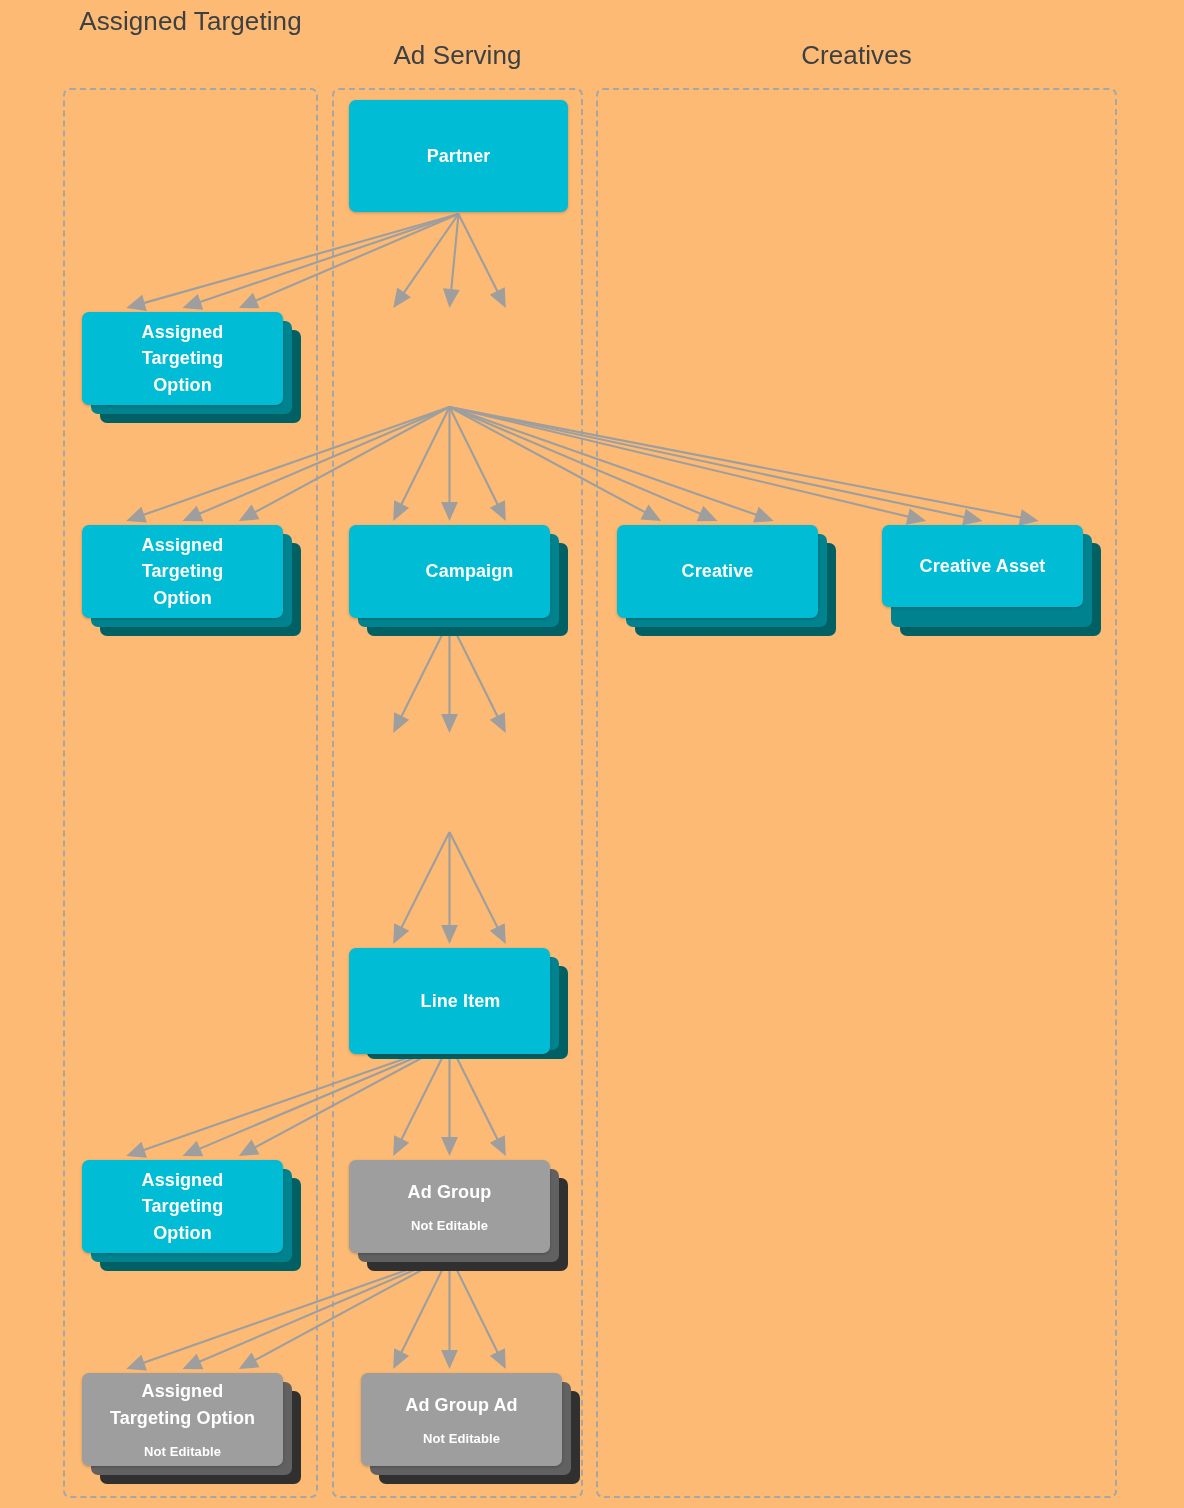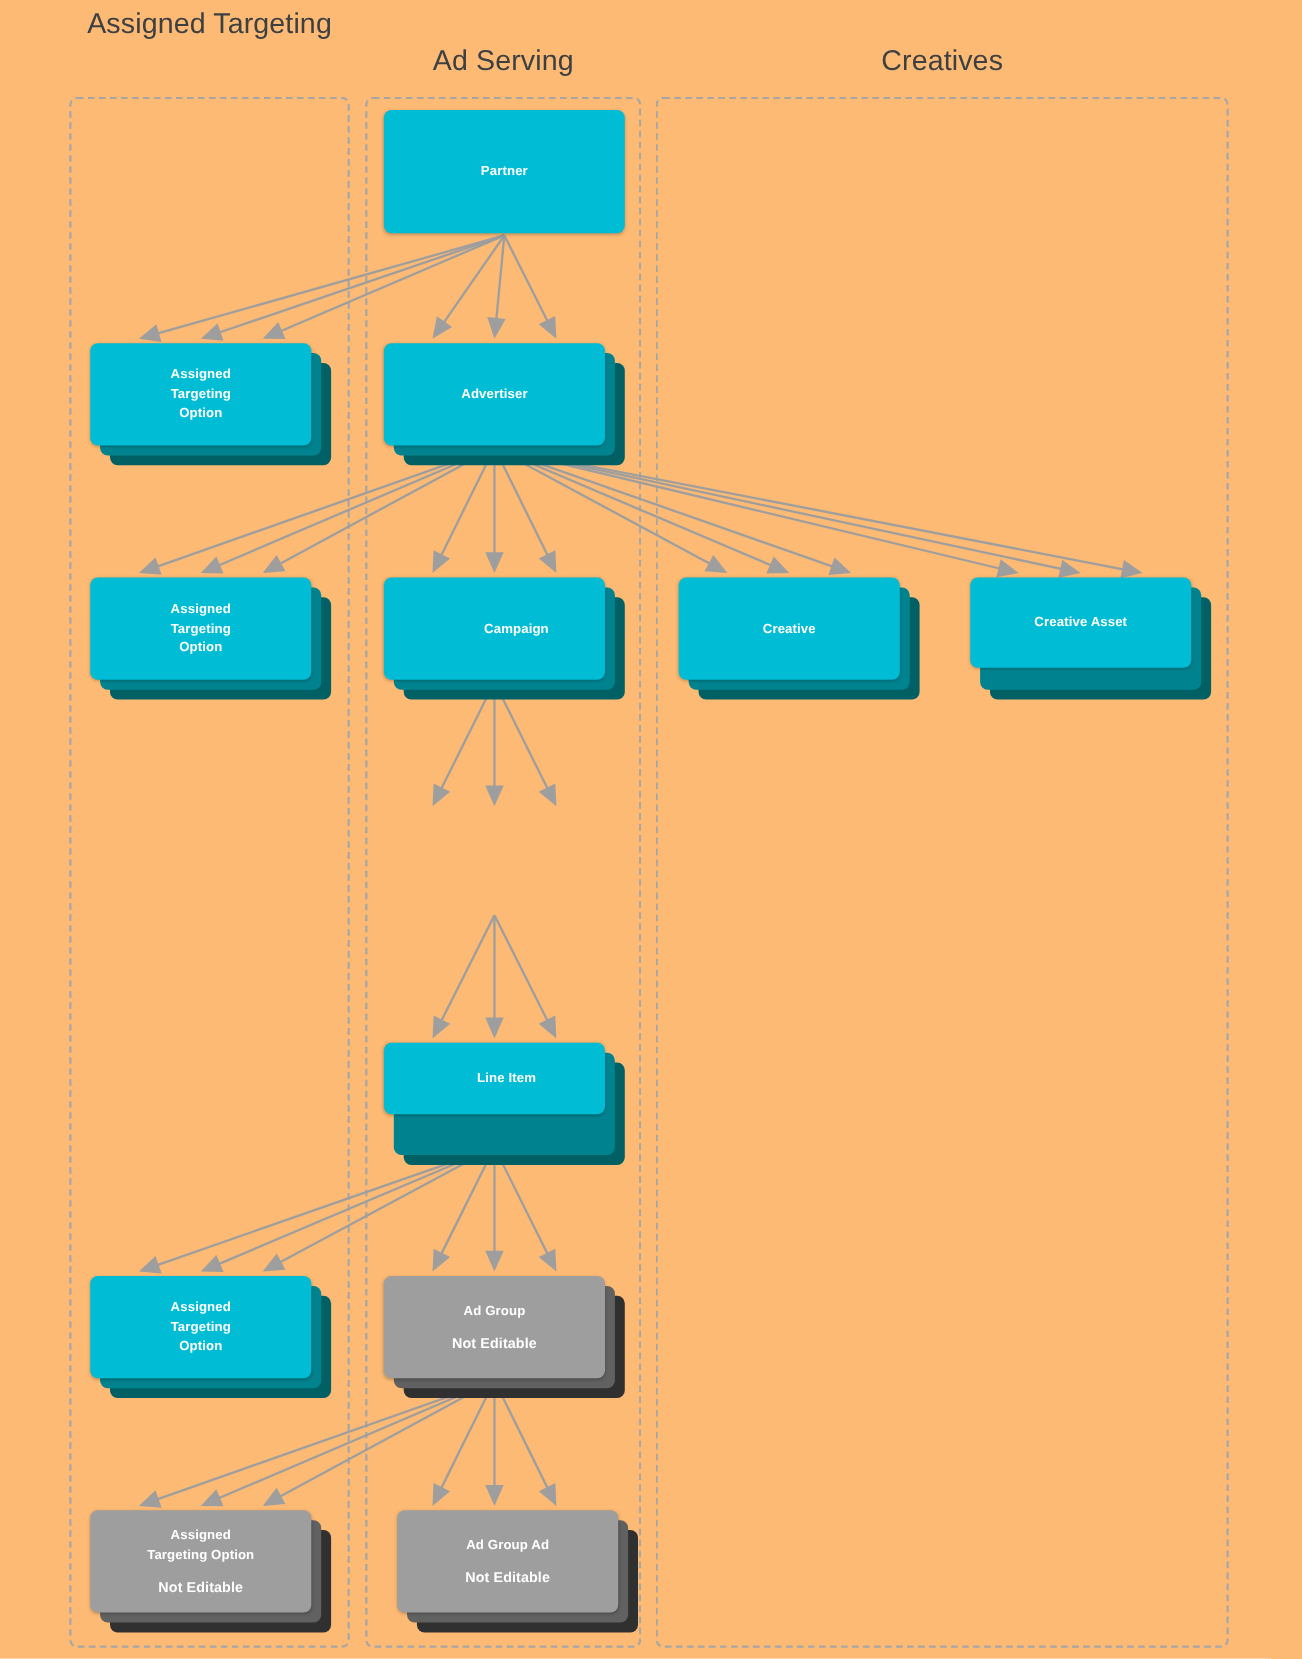--- a/index.html
+++ b/index.html
@@ -74,21 +74,21 @@
   .cyan .front   { background: #00bcd4; }
   .cyan .layer2  { background: #00838f; }
   .cyan .layer3  { background: #006064; }
   
   .gray .front   { background: #9e9e9e; }
   .gray .layer2  { background: #616161; }
   .gray .layer3  { background: #303030; }
 
   .node-title {
     color: #ffffff;
-    font-size: 12px;
+    font-size: 18px;
     font-weight: bold;
     line-height: 1.45;
     text-align: center;
     white-space: pre-line;
     letter-spacing: 0.1px;
   }
   .node-sub {
     color: #ffffff;
     font-size: 13px;
     font-weight: bold;
@@ -220,27 +220,20 @@
   <div class="node cyan" style="left:82px; top:312px; width:201px; height:93px;">
     <div class="card layer3" style="left:18px; top:18px; width:201px; height:93px;"></div>
     <div class="card layer2" style="left:9px; top:9px; width:201px; height:93px;"></div>
     <div class="card front" style="width:201px; height:93px;">
       <div class="node-title">Assigned
 Targeting
 Option</div>
     </div>
   </div>
 
-  <div class="node cyan" style="left:349px; top:312px; width:201px; height:93px;">
-    <div class="card layer3" style="left:18px; top:18px; width:201px; height:93px;"></div>
-    <div class="card layer2" style="left:9px; top:9px; width:201px; height:93px;"></div>
-    <div class="card front" style="width:201px; height:93px;">
-      <div class="node-title">Advertiser</div>
-    </div>
-  </div>
 
   <div class="node cyan" style="left:82px; top:525px; width:201px; height:93px;">
     <div class="card layer3" style="left:18px; top:18px; width:201px; height:93px;"></div>
     <div class="card layer2" style="left:9px; top:9px; width:201px; height:93px;"></div>
     <div class="card front" style="width:201px; height:93px;">
       <div class="node-title">Assigned
 Targeting
 Option</div>
     </div>
   </div>
@@ -266,21 +259,21 @@
     <div class="card layer2" style="left:9px; top:9px; width:201px; height:93px;"></div>
     <div class="card front" style="width:201px; height:82px;">
       <div class="node-title">Creative Asset</div>
     </div>
   </div>
 
 
   <div class="node cyan" style="left:349px; top:948px; width:201px; height:93px;">
     <div class="card layer3" style="left:18px; top:18px; width:201px; height:93px;"></div>
     <div class="card layer2" style="left:9px; top:9px; width:201px; height:93px;"></div>
-    <div class="card front" style="width:201px; height:65px;padding-left:22px;">
+    <div class="card front" style="width:201px; height:106px;padding-left:22px;">
       <div class="node-title">Line Item</div>
     </div>
   </div>
 
   <div class="node cyan" style="left:82px; top:1160px; width:201px; height:93px;">
     <div class="card layer3" style="left:18px; top:18px; width:201px; height:93px;"></div>
     <div class="card layer2" style="left:9px; top:9px; width:201px; height:93px;"></div>
     <div class="card front" style="width:201px; height:93px;">
       <div class="node-title">Assigned
 Targeting

